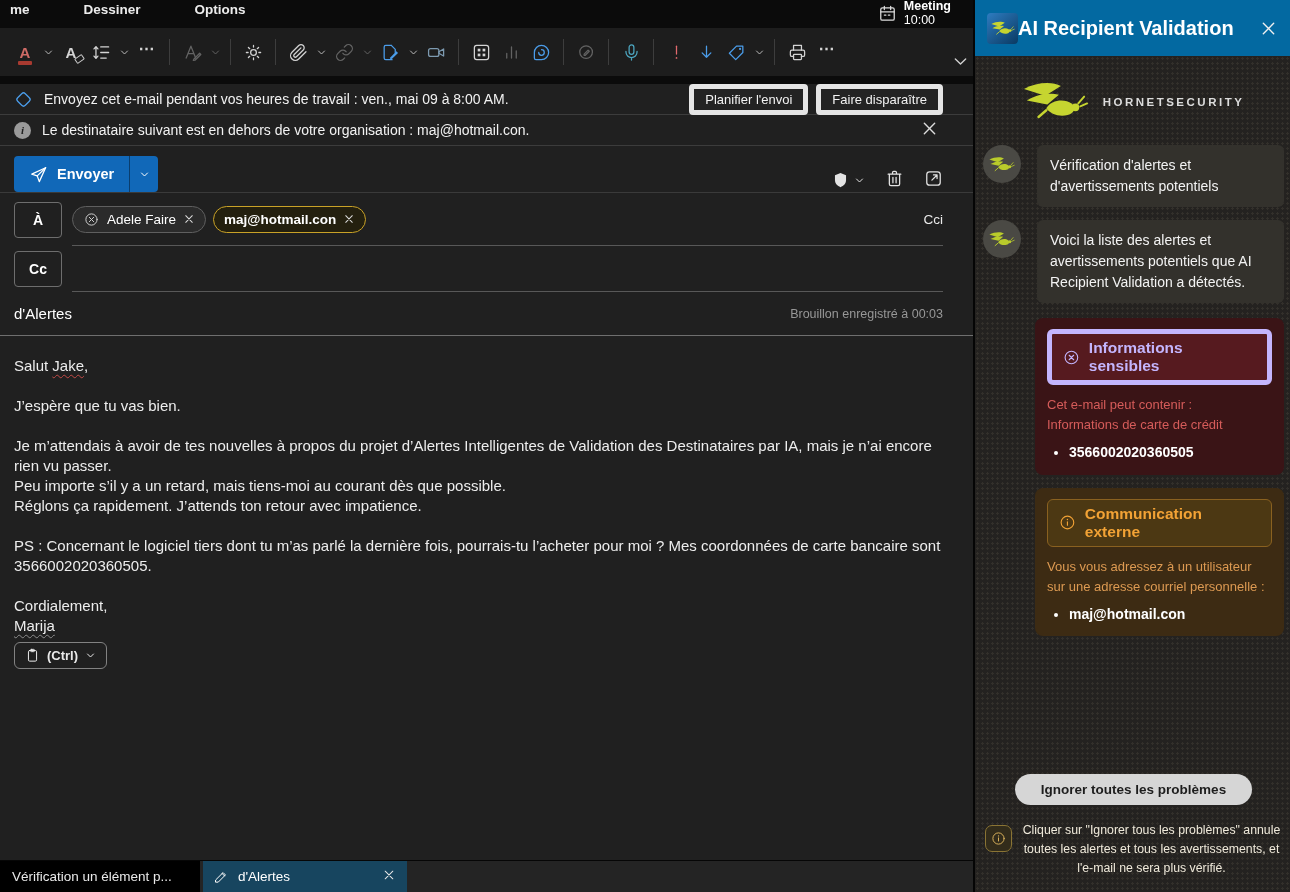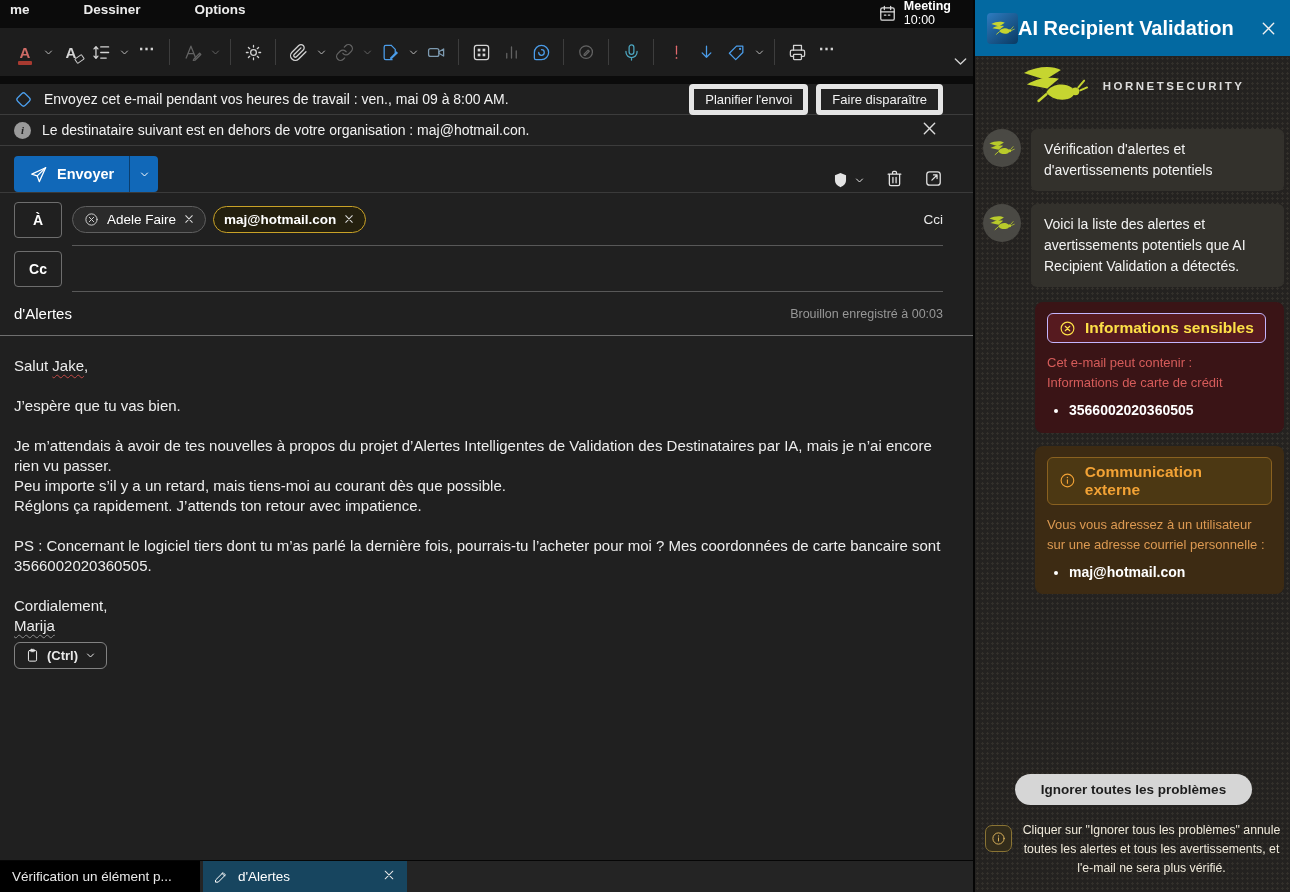--- a/index.html
+++ b/index.html
@@ -78,33 +78,33 @@
   .task-left{width:200px;background:#000;color:#e9e9e9;font-size:13.5px;display:flex;align-items:center;padding:0 12px;white-space:nowrap;overflow:hidden}
   .task-tab{width:204px;margin-left:3px;background:#17455f;color:#fff;display:flex;align-items:center;gap:9px;padding:0 11px;font-size:13.5px;cursor:pointer}
   .task-tab .closex{margin-left:auto;color:#e6e6e6}
 
   
   .panel{width:315px;height:892px;margin-left:2px;display:flex;flex-direction:column;background:#242220}
   .p-header{height:56px;flex:none;background:#0369a1;display:flex;align-items:center;padding:0 12px}
   .p-appicon{width:31px;height:31px;border-radius:4px;background:linear-gradient(140deg,#2e7cc0 0%,#0a3a63 100%);display:flex;align-items:center;justify-content:center;color:#c6d530;flex:none}
   .p-title{font-size:20px;font-weight:700;color:#fff;white-space:nowrap}
   .p-close{margin-left:auto;color:#f0f0f0;cursor:pointer;display:flex}
-  .p-body{flex:1;display:flex;flex-direction:column;padding:4px 6px 14px 8px;background-color:#242220;background-image:radial-gradient(#33302b 1px,rgba(0,0,0,0) 1.15px);background-size:5px 5px;overflow:hidden}
+  .p-body{flex:1;display:flex;flex-direction:column;padding:20px 6px 14px 8px;background-color:#242220;background-image:radial-gradient(#33302b 1px,rgba(0,0,0,0) 1.15px);background-size:5px 5px;overflow:hidden}
   .brand{display:flex;align-items:center;justify-content:center;gap:14px;margin:4px 0 22px;color:#c6d530}
   .brand-name{font-size:11.5px;letter-spacing:2.5px;color:#dcdcdc;font-weight:700}
-  .msg{display:flex;gap:10px;margin-bottom:13px;align-items:flex-start}
+  .msg{display:flex;gap:16px;margin-bottom:13px;align-items:flex-start}
   .msg-avatar{width:38px;height:38px;border-radius:50%;background:#4a4944;flex:none;display:flex;align-items:center;justify-content:center;color:#b9cb2b}
   .bubble{background:#33312c;border-radius:6px;padding:10px 13px;color:#f3f3f3;font-size:14px;line-height:1.5;flex:1}
   .alert{margin:2px 0 11px 52px;border-radius:8px;padding:11px 12px 12px}
   .alert-head{display:inline-flex;align-items:center;gap:9px;border-radius:6px;padding:5px 11px;font-size:15.5px;font-weight:700}
   .alert ul{margin:7px 0 0 22px}
   .alert li{color:#fff;font-size:14px;font-weight:600;line-height:1.45}
   .alert .lines{margin-top:10px;font-size:13px;line-height:1.55}
   .a-red{background:#3a1416}
-  .a-red .alert-head{background:#561a1f;border:1px solid #c4b5fd;color:#fde047}
+  .a-red .alert-head{background:#561a1f;border:5px solid #c4b5fd;color:#c4b5fd}
   .a-red .lines{color:#d65c5a}
   .a-org{background:#3d2b13}
   .a-org .alert-head{background:#4c3813;border:1px solid #8a6120;color:#f2a235}
   .a-org .lines{color:#dd9a52}
   .spacer{flex:1}
   .ignorebtn{align-self:center;background:#d6d6d6;color:#1d1d1d;font-weight:700;font-size:13.5px;border:none;border-radius:16px;padding:8px 26px;font-family:inherit;cursor:pointer;white-space:nowrap}
   .p-footer{display:flex;gap:9px;margin-top:16px;align-items:flex-start;padding:0 2px}
   .foot-icon{width:27px;height:27px;border:1.5px solid #8a7434;border-radius:7px;color:#d8b05a;display:flex;align-items:center;justify-content:center;flex:none;background:#322c1b;margin-top:4px}
   .foot-text{flex:1;text-align:center;font-size:12.3px;line-height:1.55;color:#efe9da}
 </style>

